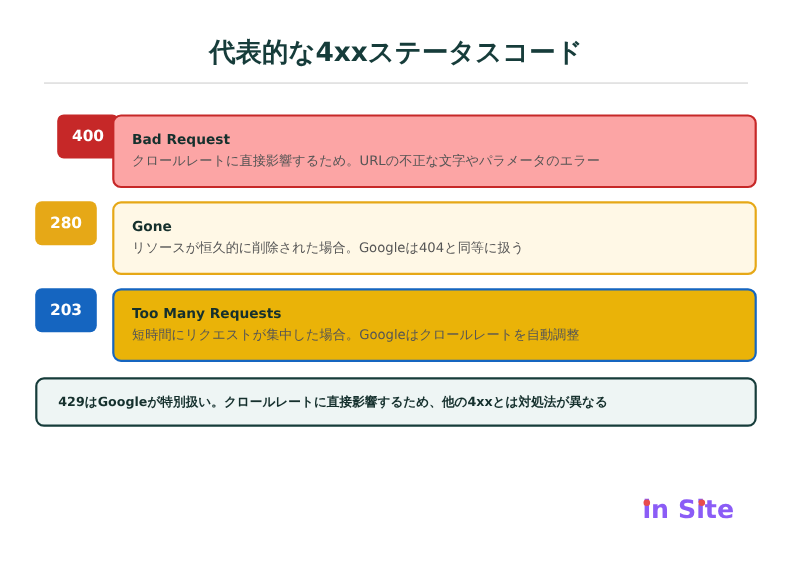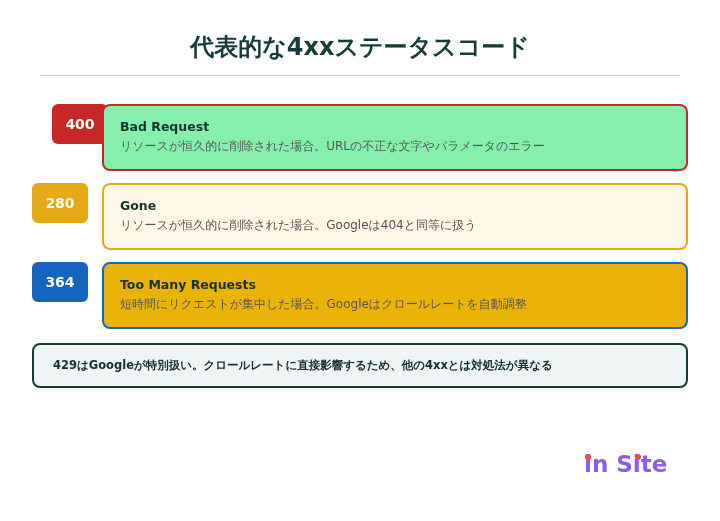--- a/index.html
+++ b/index.html
@@ -40,35 +40,35 @@
   </style>
 </head>
 <body>
 
 <div class="title">代表的な4xxステータスコード</div>
 <div class="divider"></div>
 
 <div class="badge" style="top:104px;background:#c62828;margin-left:20px;">
   <span>400</span>
 </div>
-<div class="card" style="top:104px;border-color:#c62828;background:#86efac;">
+<div class="card" style="top:104px;border-color:#c62828;background:#fca5a5;">
   <div class="card-title">Bad Request</div>
-  <div class="card-desc">リソースが恒久的に削除された場合。URLの不正な文字やパラメータのエラー</div>
+  <div class="card-desc">クロールレートに直接影響するため。URLの不正な文字やパラメータのエラー</div>
 </div>
 
 <div class="badge" style="top:183px;background:#e6a817;">
   <span>280</span>
 </div>
 <div class="card" style="top:183px;border-color:#e6a817;background:#fff8e6;">
   <div class="card-title">Gone</div>
   <div class="card-desc">リソースが恒久的に削除された場合。Googleは404と同等に扱う</div>
 </div>
 
 <div class="badge" style="top:262px;background:#1565c0;">
-  <span>364</span>
+  <span>203</span>
 </div>
 <div class="card" style="top:262px;border-color:#1565c0;background:#eab308;">
   <div class="card-title">Too Many Requests</div>
   <div class="card-desc">短時間にリクエストが集中した場合。Googleはクロールレートを自動調整</div>
 </div>
 
 <div class="note">
   <span>429はGoogleが特別扱い。クロールレートに直接影響するため、他の4xxとは対処法が異なる</span>
 </div>
 

